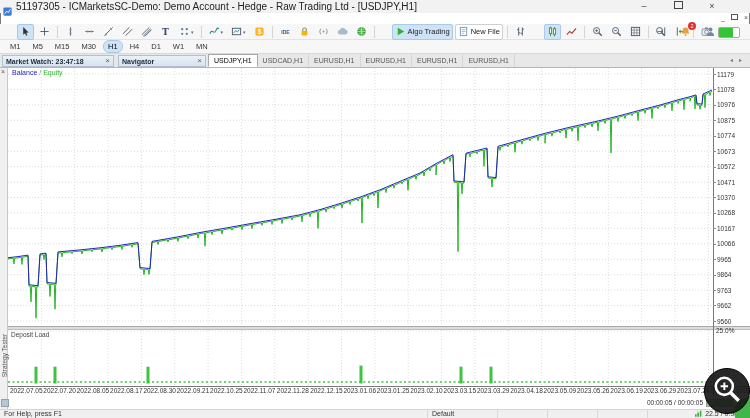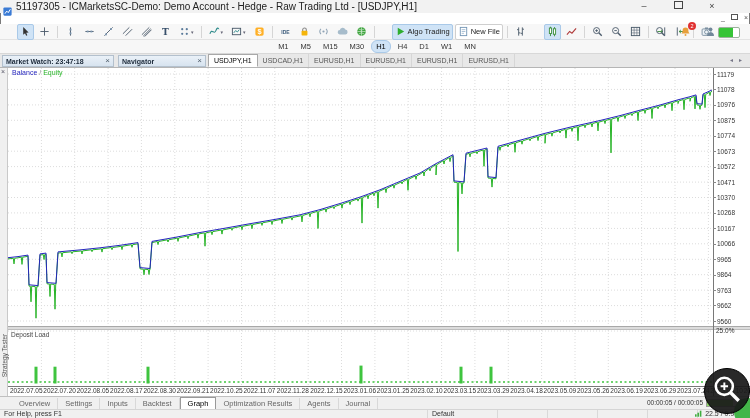--- a/index.html
+++ b/index.html
@@ -23,21 +23,21 @@
   .tbtn{display:inline-flex;align-items:center;height:14px;padding:0 2px;border:1px solid transparent;border-radius:2px;margin:0 1px;}
   .tbtn.active{background:#cfe3f6;border-color:#a9c9e8;margin-left:14px;}
   .tbtn.framed{border-color:#cfcfcf;background:#fff;}
   .tbtn .lbl{font-size:7.5px;margin-left:2px;color:#222;white-space:nowrap;}
   .caret{font-size:5px;color:#667;margin-left:1px;}
   .tsep{width:1px;height:12px;background:#d5d5d5;margin:0 3px;}
   .tool-right{position:absolute;right:3px;top:24px;height:16px;display:flex;align-items:center;}
   .badge{position:absolute;right:-3px;top:-3px;background:#e03131;color:#fff;font-size:5.5px;width:8px;height:8px;border-radius:50%;text-align:center;line-height:8px;}
   .battery{width:20px;height:9px;border:1px solid #9ab29a;border-radius:2px;margin-left:2px;background:linear-gradient(to right,#35c435 68%,#ffffff 68%);}
   
-  .periodbar{left:0;top:40px;width:750px;height:14px;background:#f7f7f7;border-bottom:1px solid #d8d8d8;display:flex;align-items:center;padding-left:4px;box-sizing:border-box;justify-content:center;}
+  .periodbar{left:0;top:40px;width:750px;height:14px;background:#f7f7f7;border-bottom:1px solid #d8d8d8;display:flex;align-items:center;padding-left:4px;box-sizing:border-box;}
   .pbtn{font-size:7.5px;color:#333;padding:1px 4px;border-radius:2px;margin:0 1px;border:1px solid transparent;}
   .pbtn.active{background:#cfe3f6;border-color:#a9c9e8;color:#000;border-radius:6px;}
   
   .tabrow{left:0;top:54px;width:750px;height:14px;background:#e8e8e8;border-bottom:1px solid #b5b5b5;display:flex;align-items:stretch;box-sizing:border-box;}
   .pcap{display:flex;align-items:center;justify-content:space-between;background:linear-gradient(#eaf1f8,#d7e3ef);border:1px solid #b3c0cd;height:10px;margin:1px 2px 0 2px;padding:0 3px;font-size:7px;font-weight:bold;color:#1c2a3a;width:104px;box-sizing:content-box;}
   .pcap.nav{width:80px;}
   .pcap .x{color:#51606e;font-size:8px;line-height:8px;font-weight:normal;}
   .ctab{font-size:7px;color:#555;padding:0 5px;border-right:1px solid #d6d6d6;display:flex;align-items:center;}
   .ctab.active{background:#fff;color:#000;border:1px solid #a8a8a8;border-bottom:1px solid #fff;}
   .tabscroll{position:absolute;right:3px;top:57px;font-size:5px;color:#778;letter-spacing:4px;}
@@ -414,30 +414,20 @@
       <div class="abs xlabel" style="left: 677px;">2023.07.24</div>
       <div class="abs xlabel" style="left: 710.35px;">2023.08.10</div>
       <div class="abs xlabel" style="left: 743.7px;">2023.08</div>
     </div>
 
   <div class="abs leftstrip"></div>
   <div class="abs strip-x">×</div>
   <div class="abs side-label">Strategy Tester</div>
   <div class="abs strip-icon"></div>
 
-  <div class="abs testtabs" id="testtabs">
-      <span class="ttab">Overview</span>
-      <span class="ttab">Settings</span>
-      <span class="ttab">Inputs</span>
-      <span class="ttab">Backtest</span>
-      <span class="ttab active">Graph</span>
-      <span class="ttab">Optimization Results</span>
-      <span class="ttab">Agents</span>
-      <span class="ttab">Journal</span>
-    </div>
   <div class="progress-text">00:00:05 / 00:00:05</div>
   <div class="progress-bar"></div>
 
   <div class="abs statusbar"></div>
   <span class="scell" style="left:4px;">For Help, press F1</span>
   <span class="scell" style="left:432px;">Default</span>
   <span class="sdiv" style="left:427px;"></span>
     <span class="sdiv" style="left:497px;"></span>
     <span class="sdiv" style="left:547px;"></span>
     <span class="sdiv" style="left:597px;"></span>

